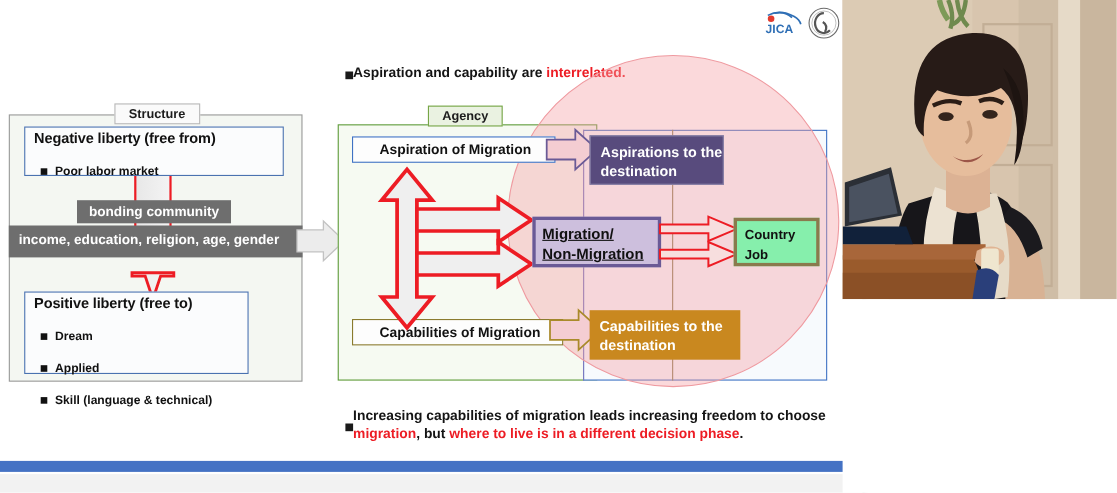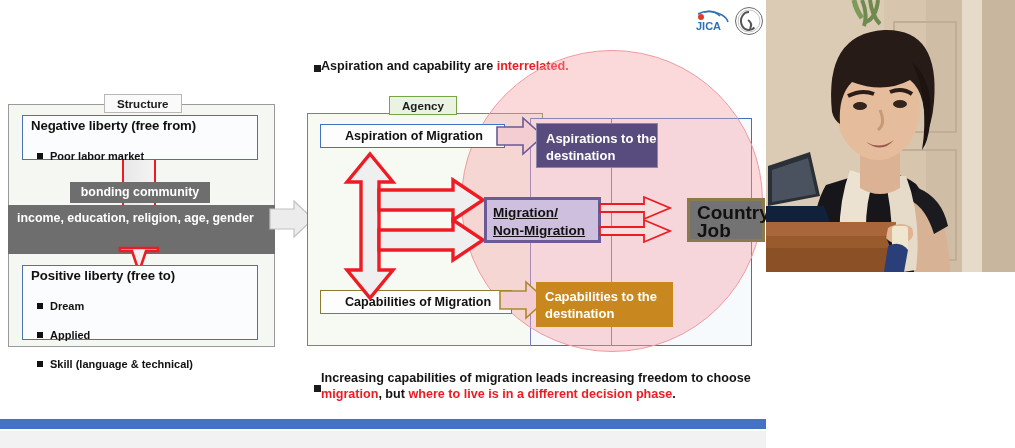--- a/index.html
+++ b/index.html
@@ -50,32 +50,32 @@
     z-index:20;white-space:nowrap;
   }
   #structure-tag{left:104px;top:94px;}
   #agency-tag{left:389px;top:96px;background:#eaf2e1;border:1.6px solid #76a546;}
 
   .lib-box{
     position:absolute;background:#fbfcfd;border:1.4px solid #4a72b0;
     box-sizing:border-box;
   }
   #neg-box{left:22px;top:115px;width:236px;height:45px;}
-  #pos-box{left:22px;top:265px;width:236px;height:75px;}
+  #pos-box{left:22px;top:265px;width:204px;height:75px;}
   .lib-head{font-size:13.2px;font-weight:bold;color:#111;padding:2px 0 0 8px;letter-spacing:-.1px;}
   .lib-li{display:flex;align-items:center;gap:7px;padding-left:14px;margin-top:17px;}
   .lib-li .sq{width:6px;height:6px;background:#111;flex:none;}
   .lib-li span.t{font-size:11px;font-weight:bold;color:#111;}
 
   .grayband{
     position:absolute;background:#6e6e6e;color:#fff;
     font-size:12.4px;font-weight:bold;box-sizing:border-box;
   }
   #bonding{left:70px;top:182px;width:140px;height:21px;line-height:21px;text-align:center;}
-  #factors{left:8px;top:205px;width:267px;height:49px;padding:3px 0 0 9px;line-height:20px;}
+  #factors{left:8px;top:205px;width:267px;height:29px;padding:3px 0 0 9px;line-height:20px;}
 
   
   .red-line{position:absolute;width:2px;background:#ED1C24;}
   
   .shaft{position:absolute;background:linear-gradient(90deg,#e7e7e7,#f4f4f4);}
 
   
   .down-arrow{position:absolute;left:110px;top:248px;width:58px;height:28px;}
 
   
@@ -115,24 +115,23 @@
 
   #mig-box{
     position:absolute;left:484px;top:197px;width:117px;height:46px;
     background:#cdbfdd;border:3px solid #6a5a96;box-sizing:border-box;
     font-size:13.6px;font-weight:bold;color:#111;line-height:18px;
     padding:4px 0 0 6px;
     text-decoration:underline;
   }
   #country-job{
     position:absolute;left:667px;top:198px;width:78px;height:44px;
-    background:#737373;border:3px solid #8a7a4d;box-sizing:border-box;
-    font-size:19px;font-weight:bold;color:#111;line-height:18px;
+    background:#86efac;border:3px solid #8a7a4d;box-sizing:border-box;
+    font-size:12px;font-weight:bold;color:#111;line-height:18px;
     padding:3px 0 0 7px;
-    margin-left:20px;
   }
 
   
   .vdiv{position:absolute;width:1.4px;}
 
   
   .bluebar{position:absolute;left:0;top:419px;width:784px;height:10px;background:#4472c4;}
   .graystrip{position:absolute;left:0;top:431px;width:784px;height:17px;background:#f2f2f2;}
 
   

